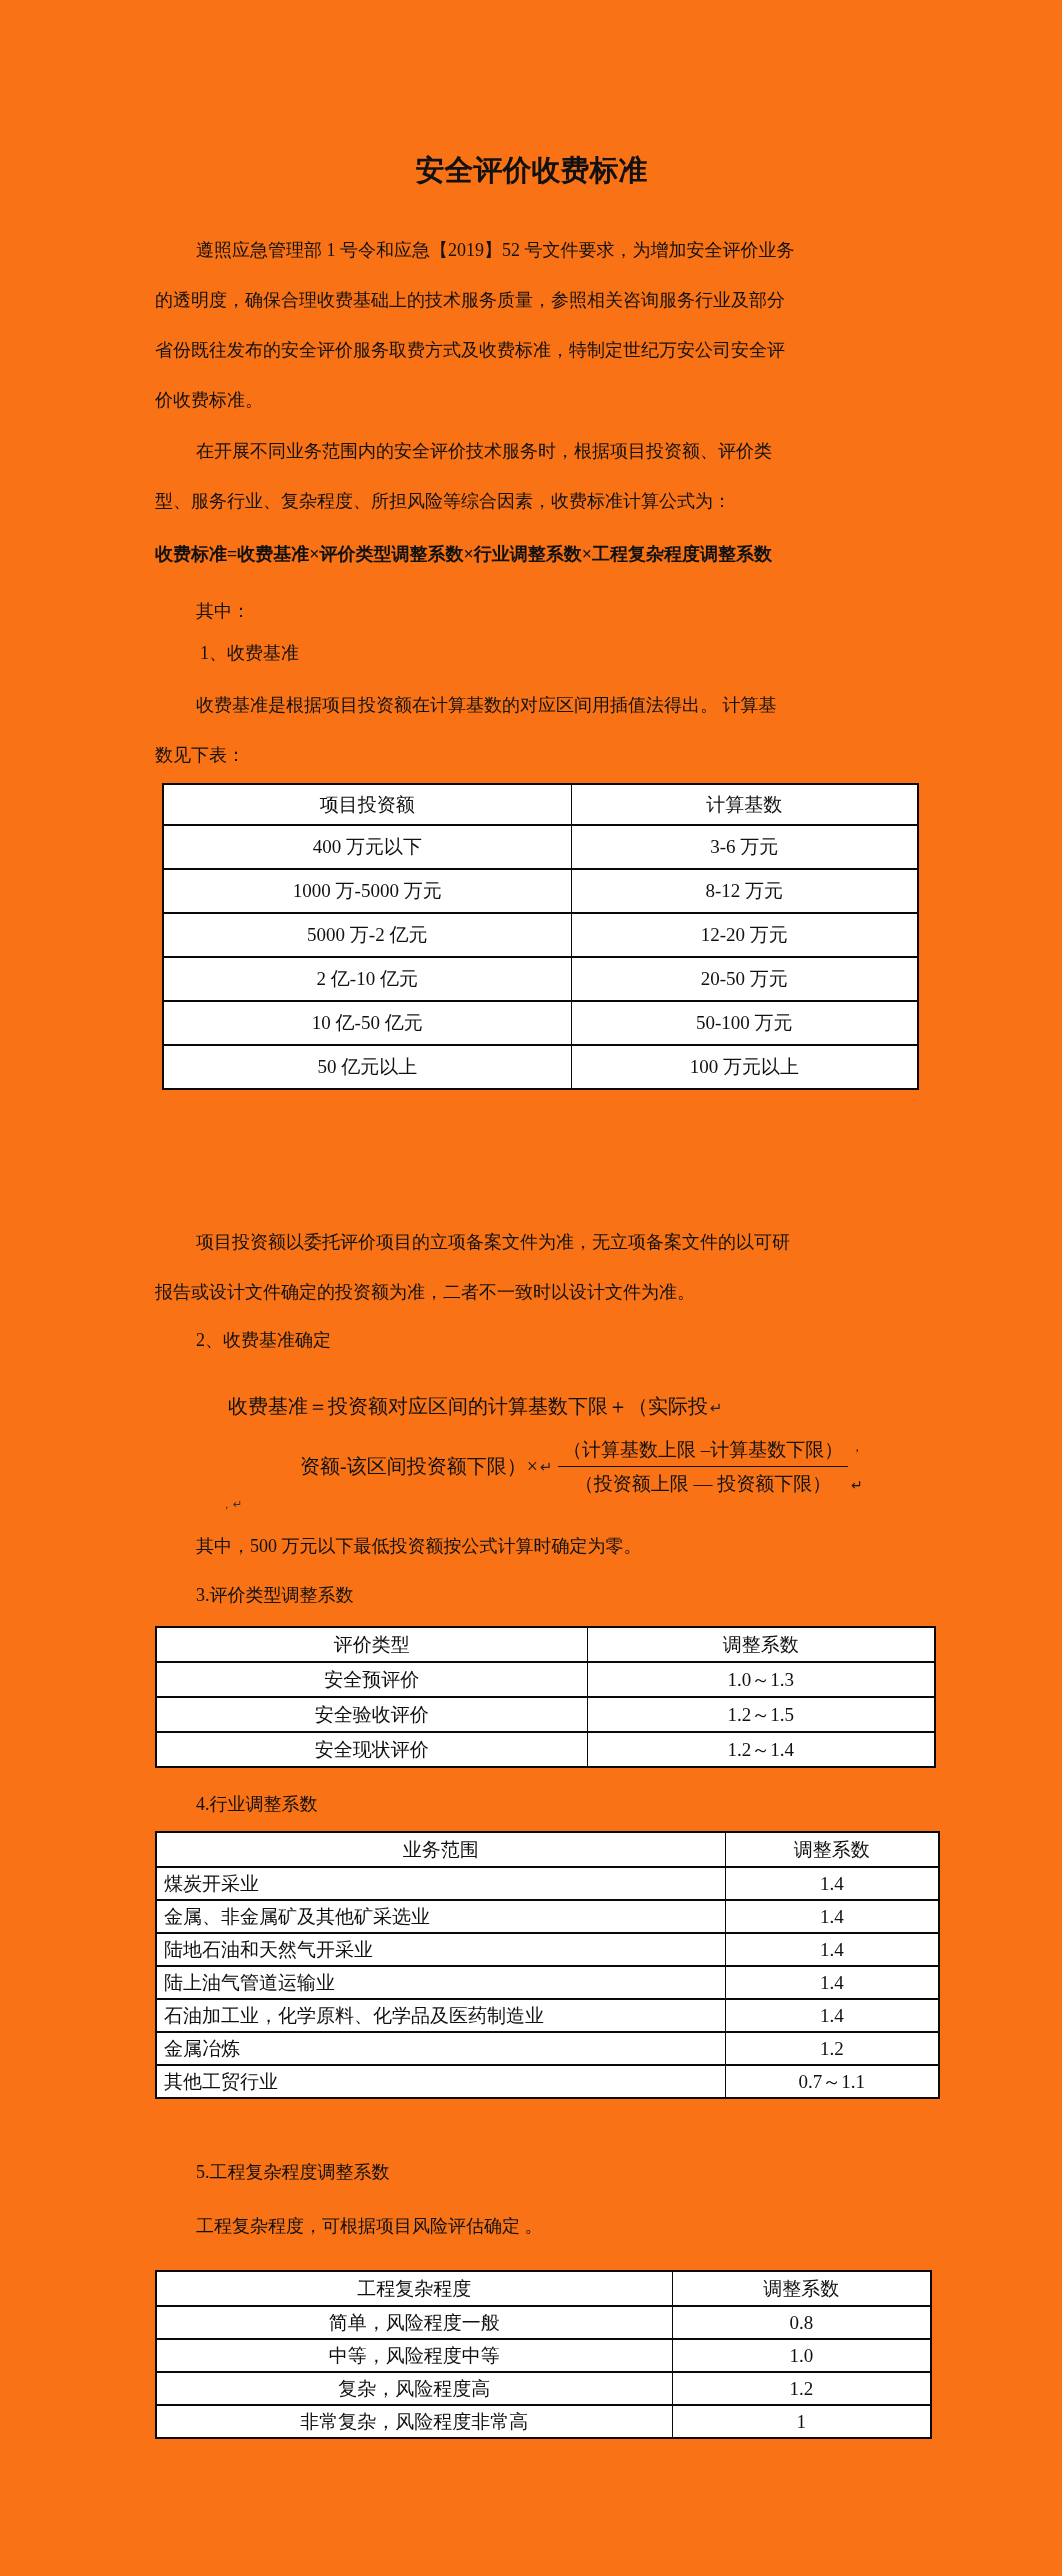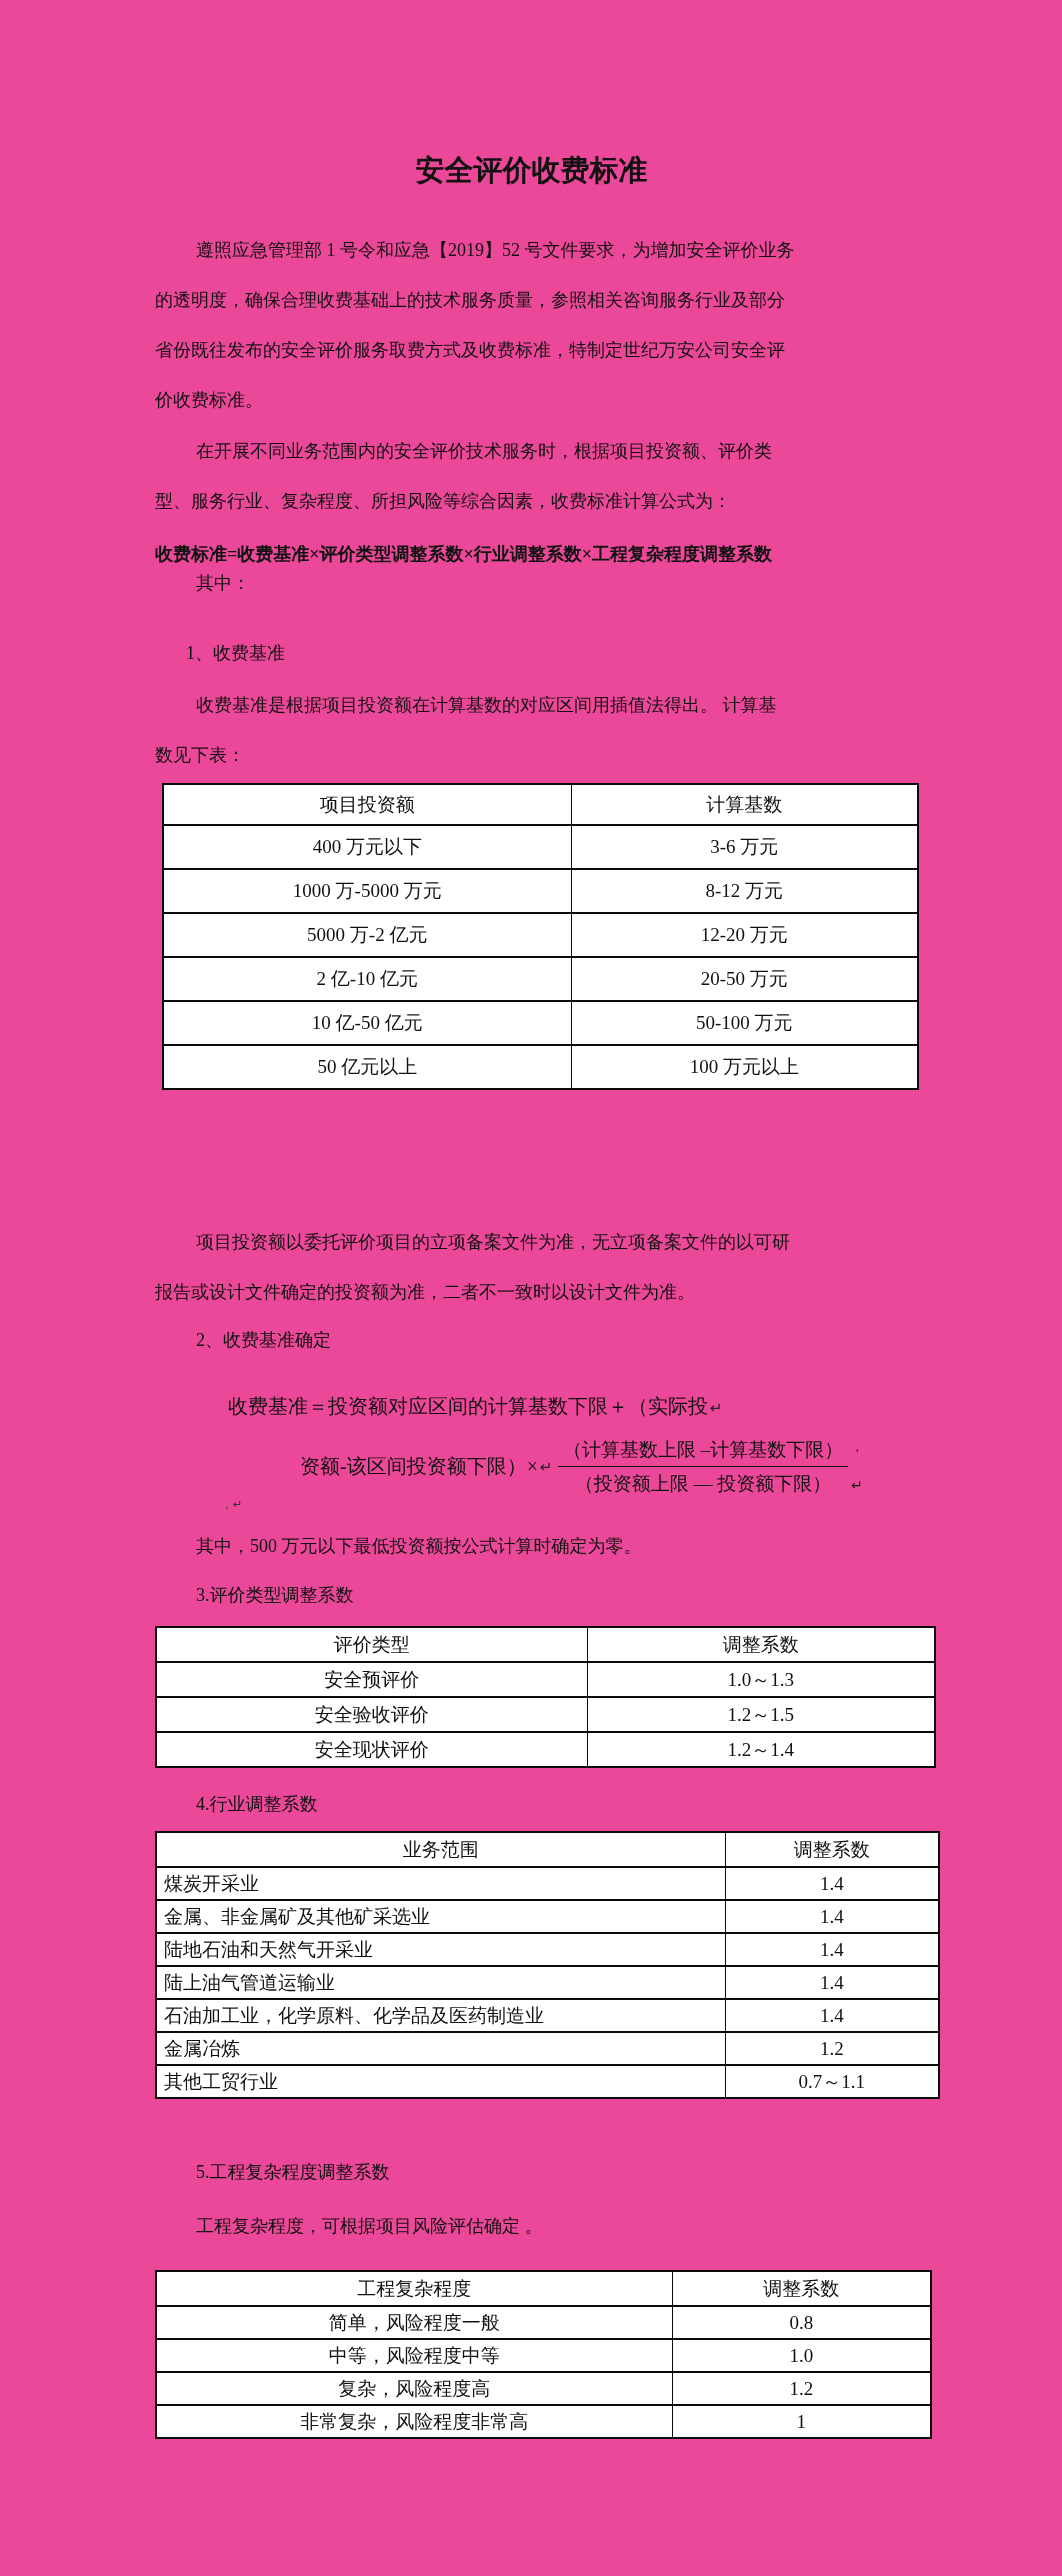--- a/index.html
+++ b/index.html
@@ -1,17 +1,17 @@
 <!DOCTYPE html>
 <html style="font-size:14px"><head>
 <meta charset="utf-8">
 <style>
   html,body { margin:0; padding:0; background:#ffffff; }
   .page {
-    position:relative; width:1063px; height:2576px; background:#ec4899;
+    position:relative; width:1063px; height:2576px; background:#f97316;
     font-family:"Liberation Serif","DejaVu Serif",serif; color:#111;
     overflow:hidden;
   }
   .doc-title {
     position:absolute; left:0; top:147px; width:1063px; height:47px;
     text-align:center; font-size:29px; font-weight:bold; line-height:47px;
     white-space:pre;
   }
   .para { position:absolute; }
   .line {
@@ -67,25 +67,25 @@
 
   <div class="para indent-first" style="left:155px; top:426px; width:783px;">
       <div class="line">在开展不同业务范围内的安全评价技术服务时，根据项目投资额、评价类</div>
       <div class="line">型、服务行业、复杂程度、所担风险等综合因素，收费标准计算公式为：</div>
     </div>
 
   <div class="para bold-line" style="left:155px; top:529px; width:788px;">
     <div class="line">收费标准=收费基准×评价类型调整系数×行业调整系数×工程复杂程度调整系数</div>
   </div>
 
-  <div class="para" style="left:196px; top:558px;text-align:center;">
+  <div class="para" style="left:196px; top:586px;text-align:center;">
     <div class="line">其中：</div>
   </div>
 
-  <div class="para" style="left:186px; top:628px;">
+  <div class="para" style="left:200px; top:628px;">
     <div class="line">1、收费基准</div>
   </div>
 
   <div class="para indent-first" style="left:155px; top:680px; width:783px;">
       <div class="line">收费基准是根据项目投资额在计算基数的对应区间用插值法得出。 计算基</div>
       <div class="line">数见下表：</div>
     </div>
 
   <table class="tbl tbl-base" style="left:162px; top:783px;">
     <colgroup>

